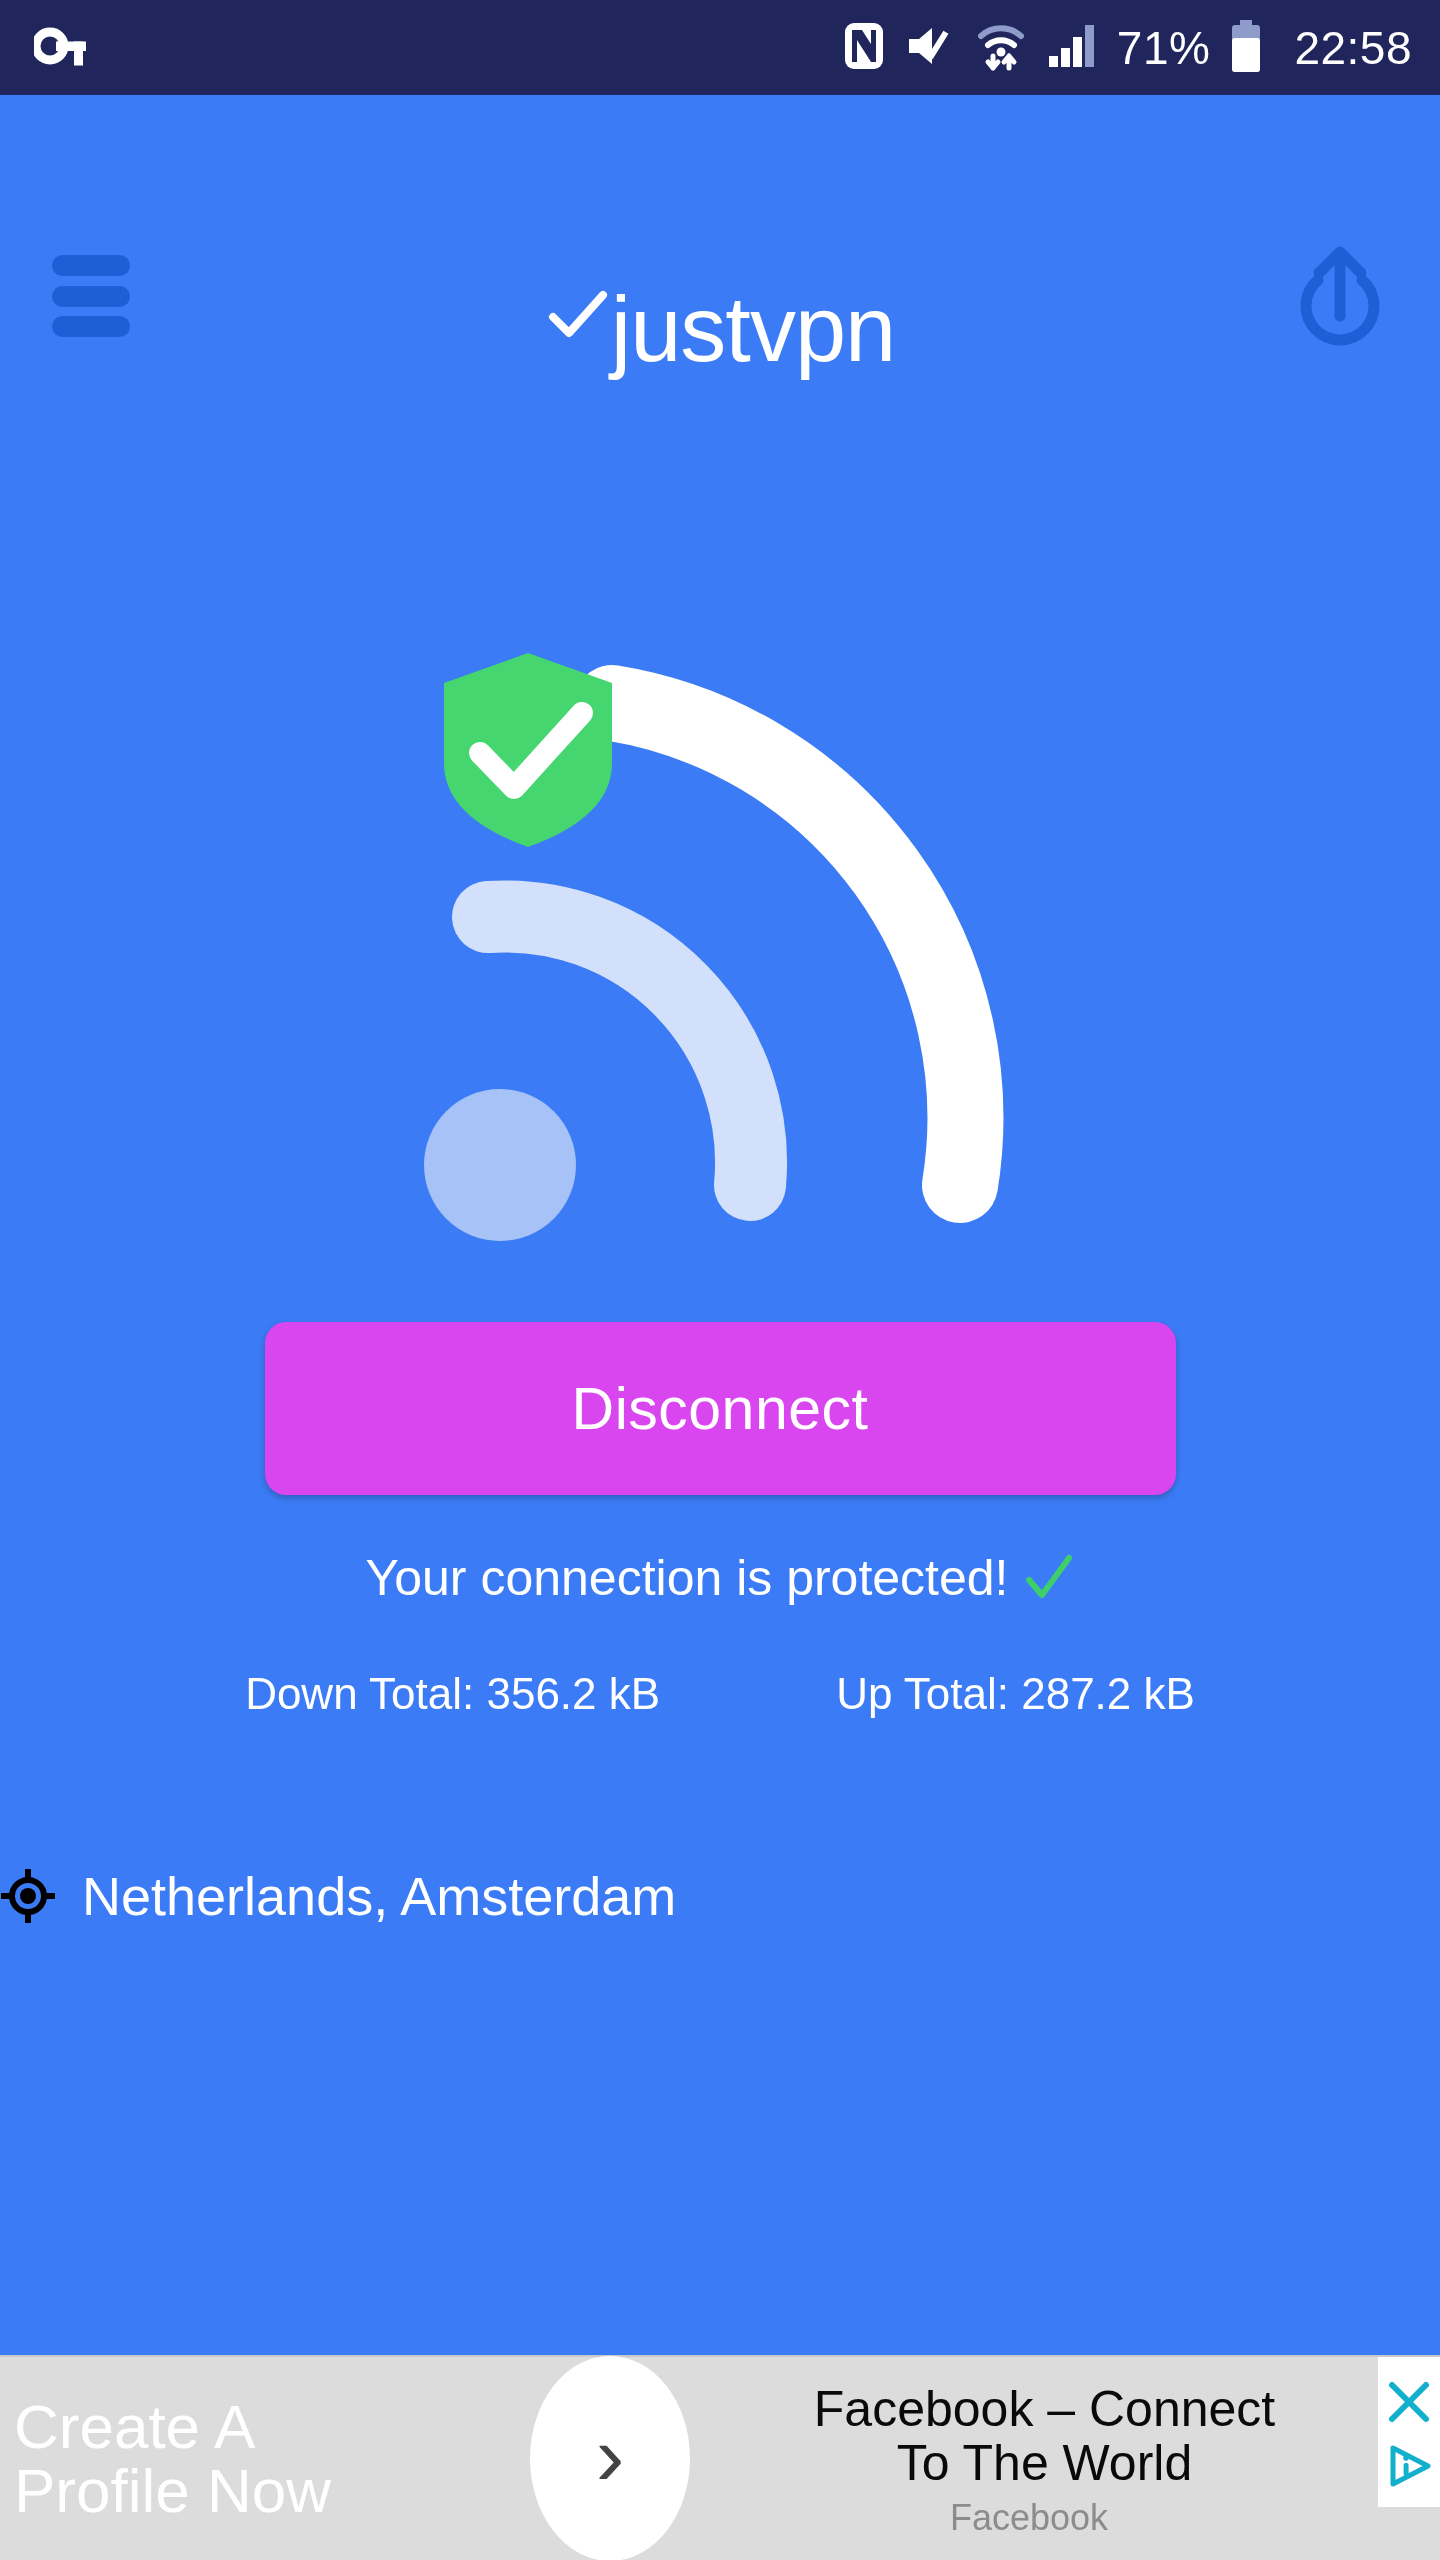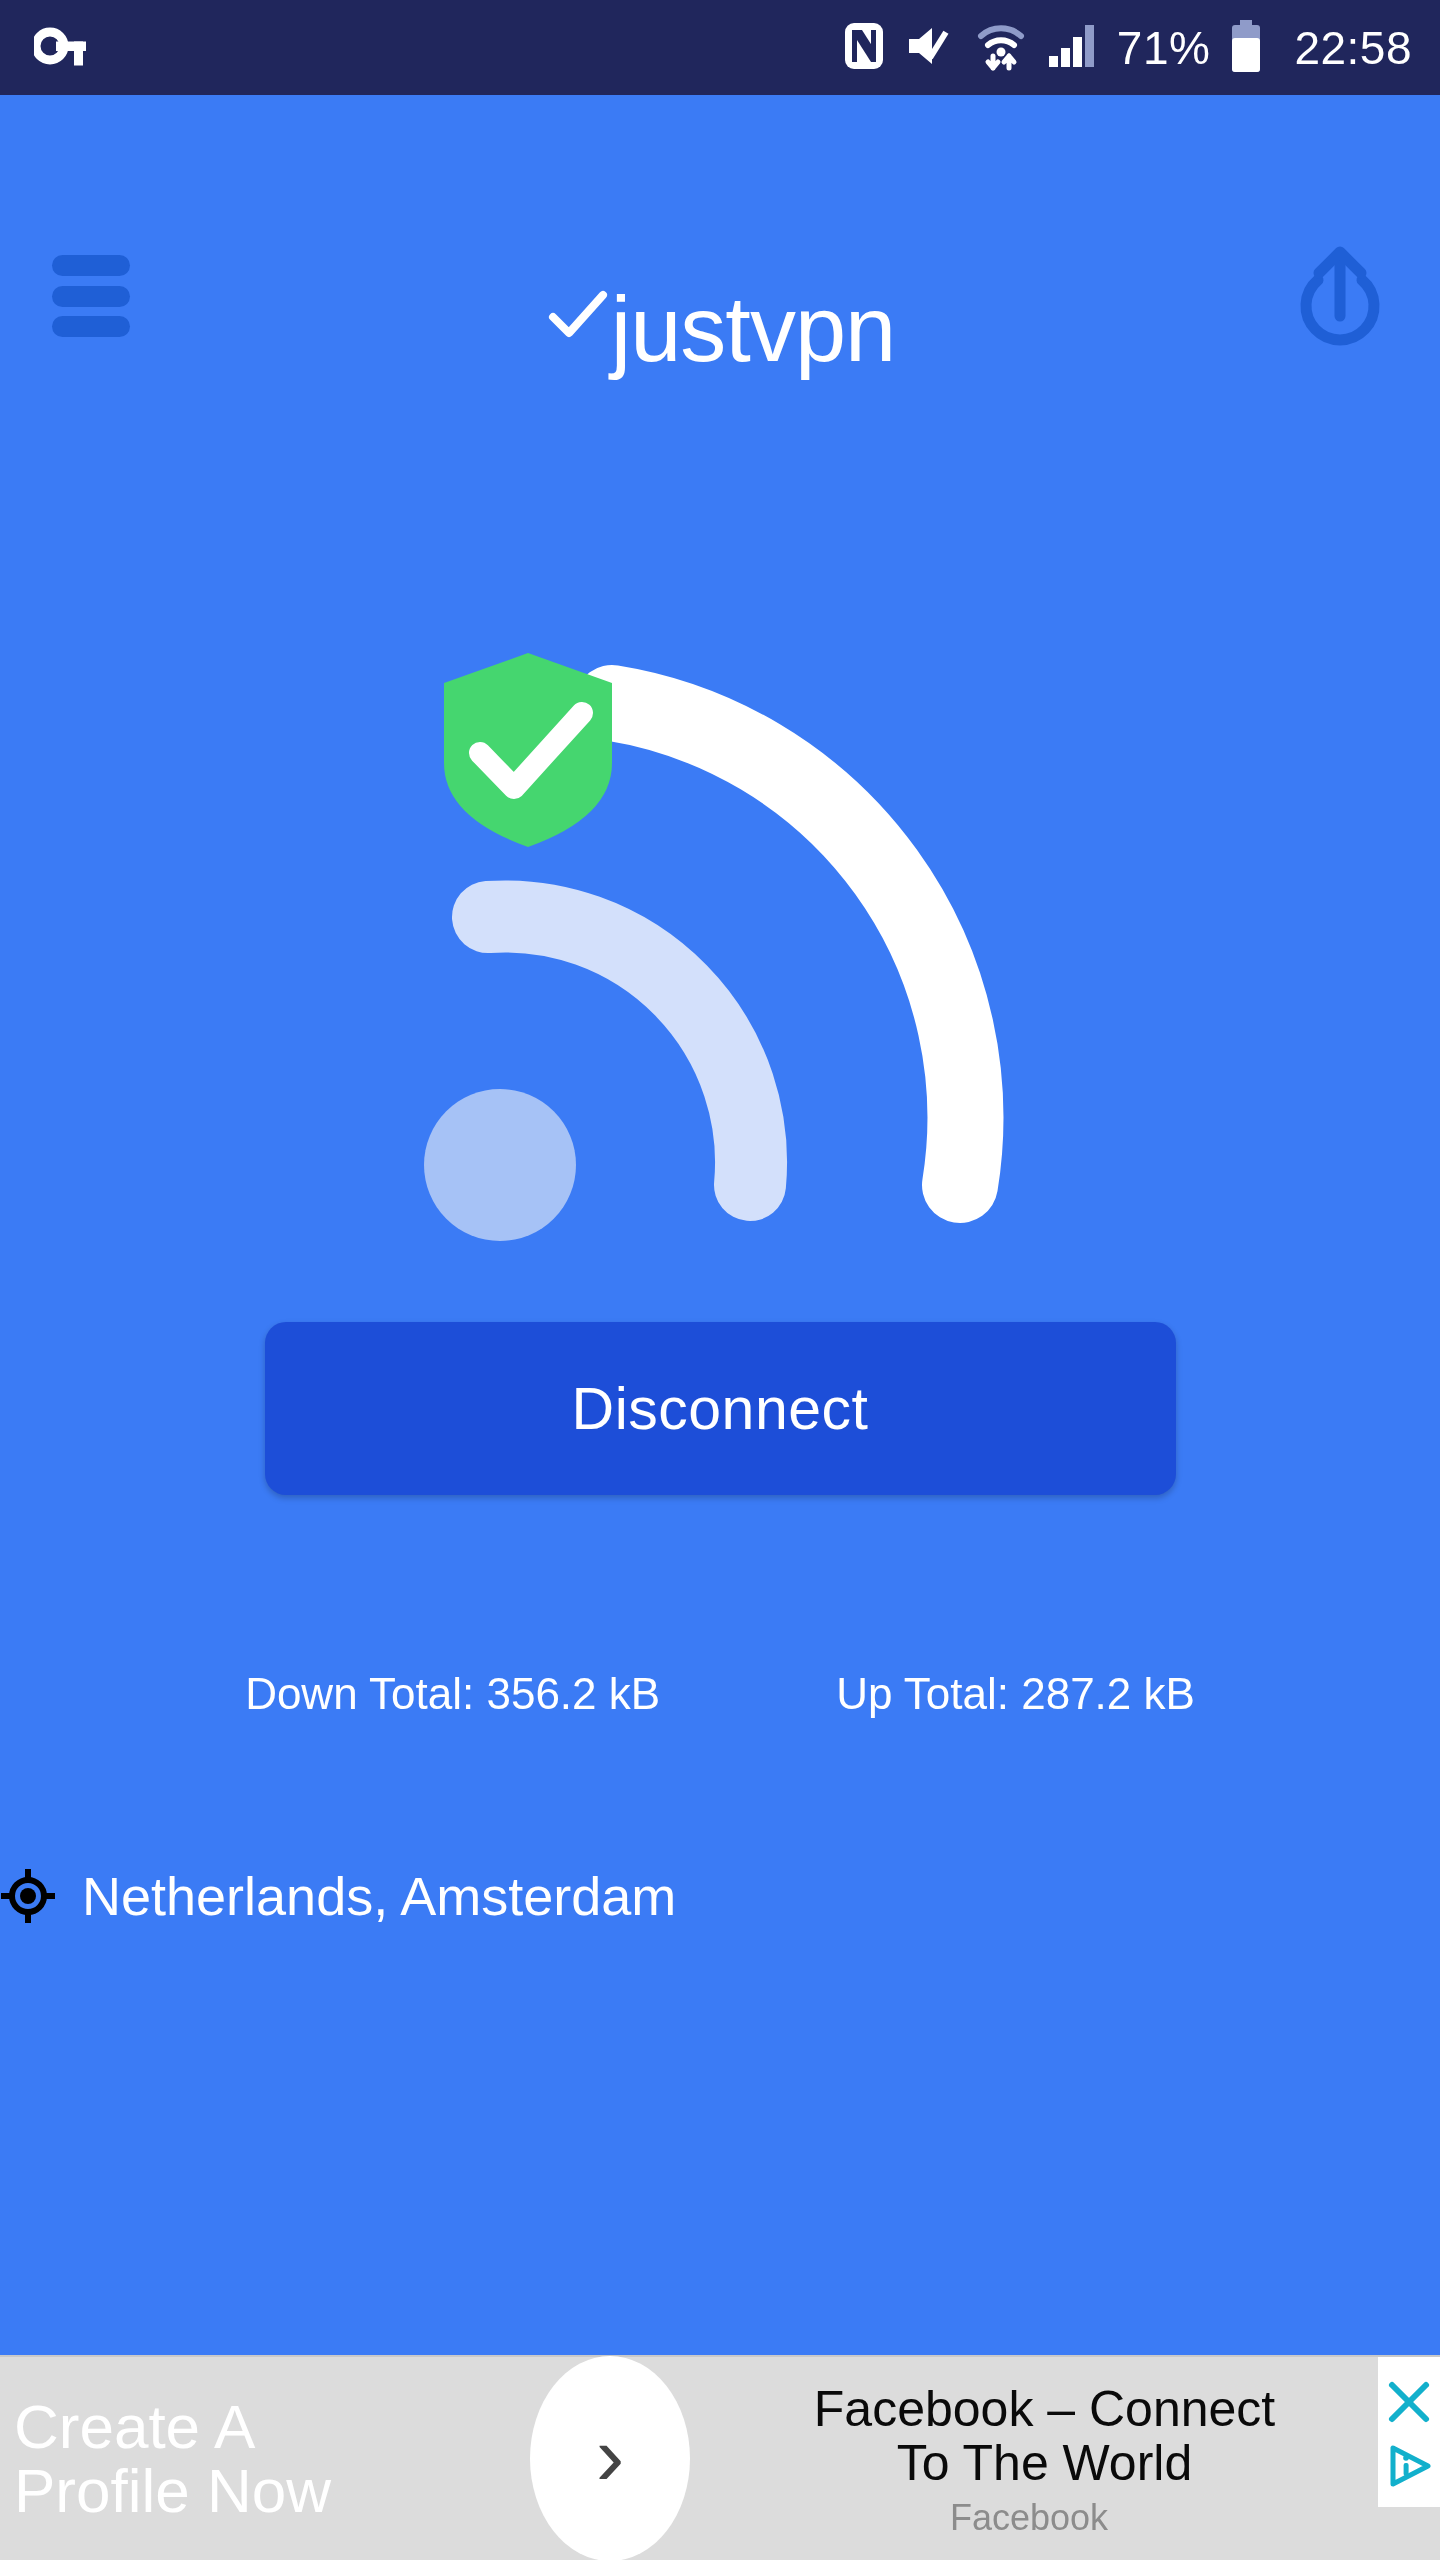--- a/index.html
+++ b/index.html
@@ -64,21 +64,21 @@
   }
   .hero-svg{ width:640px; height:640px; display:block; }
 
   
   .btn-row{
     position:absolute; left:0; top:1322px; width:1440px;
     display:flex; justify-content:center;
   }
   .disconnect-btn{
     width:911px; height:173px;
-    background:#1d4ed8; border:none; border-radius:21px;
+    background:#d946ef; border:none; border-radius:21px;
     color:#ffffff; font-size:59px; font-weight:400;
     font-family:"Liberation Sans", sans-serif;
     letter-spacing:.5px;
     box-shadow:0 3px 6px rgba(0,0,0,0.22);
     cursor:pointer;
   }
 
   
   .protected-row{
     position:absolute; left:0; top:1552px; width:1440px;
@@ -270,20 +270,28 @@
         <path d="M44 58 L128 28 L212 58 L212 138 Q212 192 128 222 Q44 192 44 138 Z" fill="#45d66f"></path>
         <path d="M80 128 L114 163 L182 88" fill="none" stroke="#ffffff" stroke-width="22" stroke-linecap="round" stroke-linejoin="round"></path>
       </g>
     </svg>
   </div>
 
   <div class="btn-row">
     <button class="disconnect-btn">Disconnect</button>
   </div>
 
+  <div class="protected-row">
+    <span class="protected-text">Your connection is protected!</span>
+    <span class="protected-check">
+      <svg width="52" height="52" viewBox="0 0 52 52">
+        <path d="M6 28 L19 43 L46 6" fill="none" stroke="#3ecf6a" stroke-width="6" stroke-linecap="round" stroke-linejoin="round"></path>
+      </svg>
+    </span>
+  </div>
 
   <div class="totals">
     <span class="total-item">Down Total: 356.2 kB</span>
     <span class="total-item">Up Total: 287.2 kB</span>
   </div>
 
   <div class="location-row">
     <span class="loc-icon">
       <svg width="56" height="56" viewBox="0 0 56 56">
         <circle cx="28" cy="28" r="16" fill="none" stroke="#000000" stroke-width="6"></circle>

